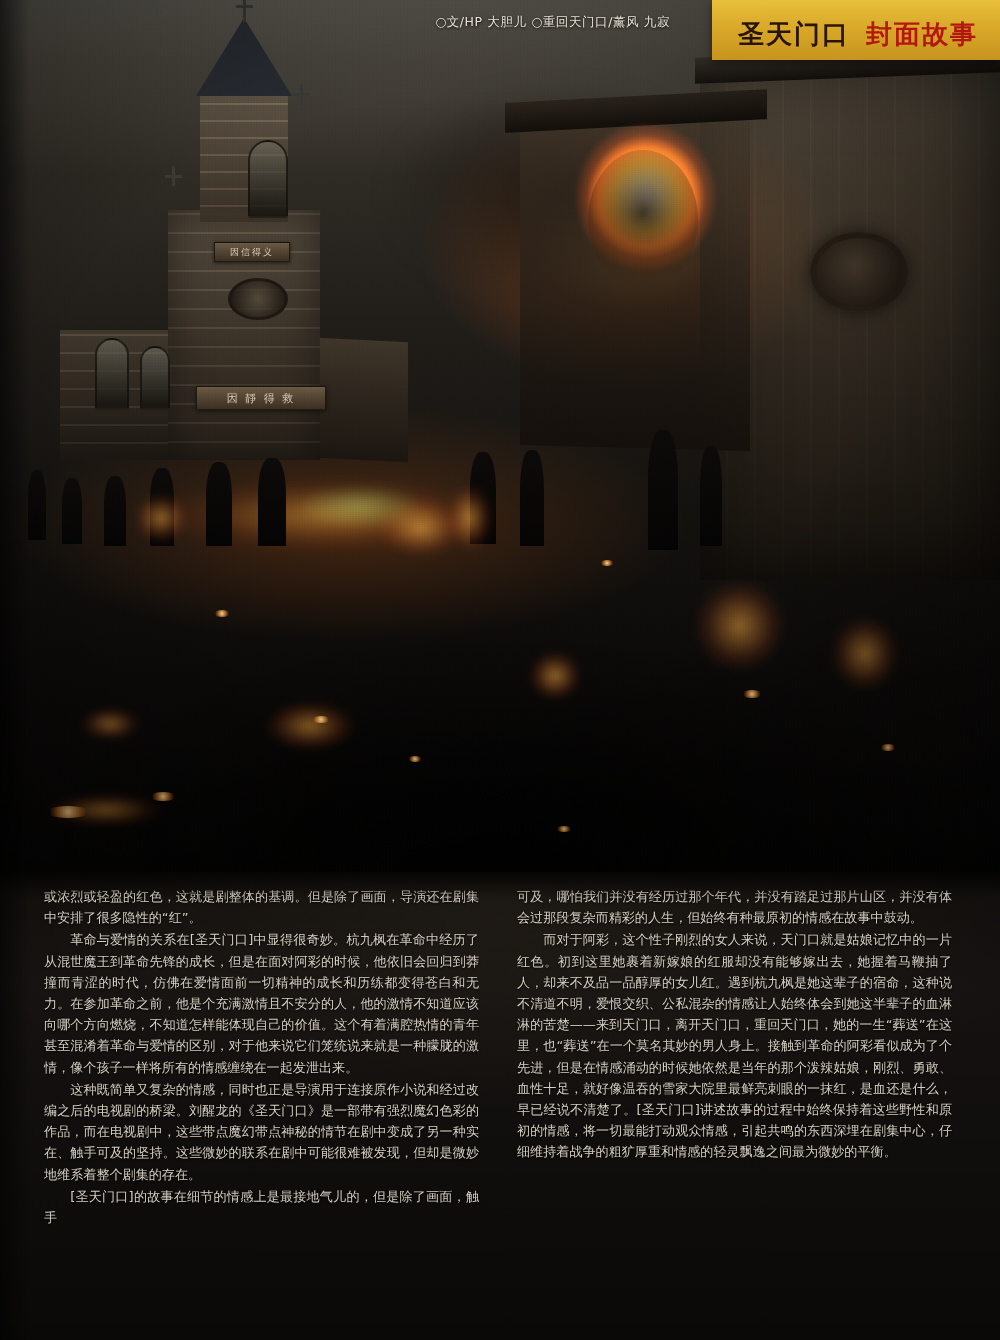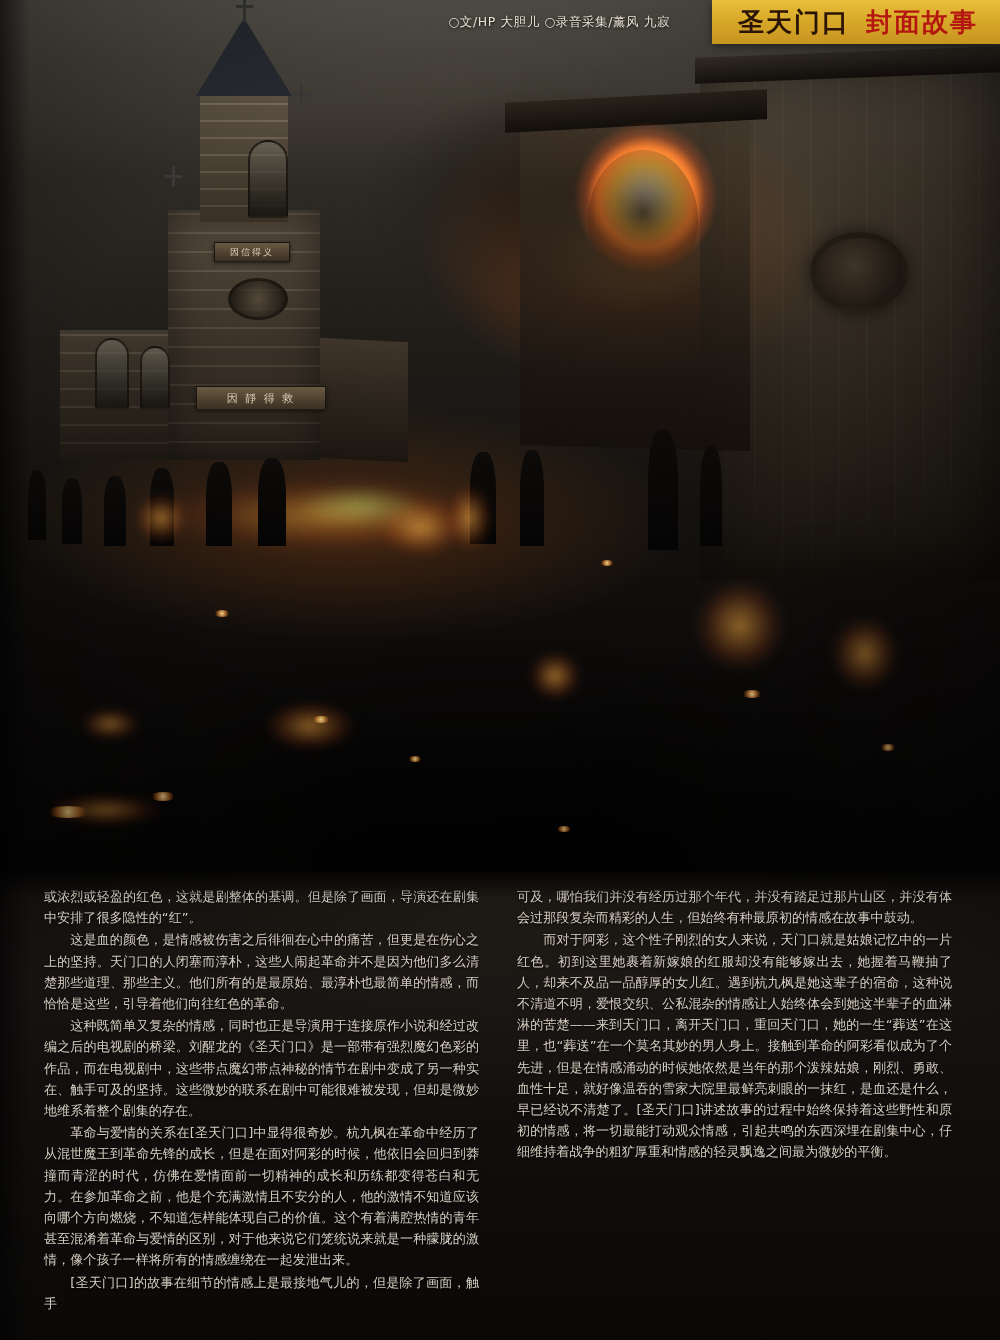--- a/index.html
+++ b/index.html
@@ -169,23 +169,23 @@
     mix-blend-mode:screen;filter:blur(.6px);
   }
   .flame-lick{
     position:absolute;
     background:radial-gradient(ellipse 45% 50% at 50% 60%, rgba(255,170,60,.55), rgba(190,70,15,.18) 60%, rgba(0,0,0,0) 85%);
     filter:blur(3px);mix-blend-mode:screen;border-radius:50% 50% 45% 55%;
   }
 
   
   #banner{
-    position:absolute;right:0;top:0;height:44px;
+    position:absolute;right:0;top:0;height:52px;
     display:flex;align-items:center;
-    padding:0 22px 0 26px;
+    padding:8px 22px 0 26px;
     background:linear-gradient(180deg,#e8bf3a 0%,#d8a829 48%,#c7941f 100%);
     box-shadow:0 2px 8px rgba(0,0,0,.45);
   }
   #banner .t1{
     color:#2a1405;font-size:26px;font-weight:bold;letter-spacing:2px;
     font-family:"DejaVu Sans", sans-serif;
   }
   #banner .t2{
     color:#b41710;font-size:26px;font-weight:bold;letter-spacing:2px;margin-left:16px;
     font-family:"DejaVu Sans", sans-serif;
@@ -300,30 +300,29 @@
     <div class="ember" style="left:600px;top:560px;width:14px;height:6px;"></div>
 
     <div class="grain"></div>
     <div class="vign"></div>
   </div>
 
   <div id="banner">
     <span class="t1">圣天门口</span>
     <span class="t2">封面故事</span>
   </div>
-  <div id="credits">○文/HP 大胆儿 ○录音采集/薰风 九寂</div>
+  <div id="credits">○文/HP 大胆儿 ○重回天门口/薰风 九寂</div>
 
   <div id="body">
     <div class="edge"></div>
     <div id="cols">
       <div class="col">
         <p>或浓烈或轻盈的红色，这就是剧整体的基调。但是除了画面，导演还在剧集中安排了很多隐性的“红”。</p>
-        <p class="ind">这是血的颜色，是情感被伤害之后徘徊在心中的痛苦，但更是在伤心之上的坚持。天门口的人闭塞而淳朴，这些人闹起革命并不是因为他们多么清楚那些道理、那些主义。他们所有的是最原始、最淳朴也最简单的情感，而恰恰是这些，引导着他们向往红色的革命。</p>
+        <p class="ind">革命与爱情的关系在[圣天门口]中显得很奇妙。杭九枫在革命中经历了从混世魔王到革命先锋的成长，但是在面对阿彩的时候，他依旧会回归到莽撞而青涩的时代，仿佛在爱情面前一切精神的成长和历练都变得苍白和无力。在参加革命之前，他是个充满激情且不安分的人，他的激情不知道应该向哪个方向燃烧，不知道怎样能体现自己的价值。这个有着满腔热情的青年甚至混淆着革命与爱情的区别，对于他来说它们笼统说来就是一种朦胧的激情，像个孩子一样将所有的情感缠绕在一起发泄出来。</p>
         <p class="ind">这种既简单又复杂的情感，同时也正是导演用于连接原作小说和经过改编之后的电视剧的桥梁。刘醒龙的《圣天门口》是一部带有强烈魔幻色彩的作品，而在电视剧中，这些带点魔幻带点神秘的情节在剧中变成了另一种实在、触手可及的坚持。这些微妙的联系在剧中可能很难被发现，但却是微妙地维系着整个剧集的存在。</p>
-        <p class="ind">革命与爱情的关系在[圣天门口]中显得很奇妙。杭九枫在革命中经历了从混世魔王到革命先锋的成长，但是在面对阿彩的时候，他依旧会回归到莽撞而青涩的时代，仿佛在爱情面前一切精神的成长和历练都变得苍白和无力。在参加革命之前，他是个充满激情且不安分的人，他的激情不知道应该向哪个方向燃烧，不知道怎样能体现自己的价值。这个有着满腔热情的青年甚至混淆着革命与爱情的区别，对于他来说它们笼统说来就是一种朦胧的激情，像个孩子一样将所有的情感缠绕在一起发泄出来。</p>
         <p class="ind">[圣天门口]的故事在细节的情感上是最接地气儿的，但是除了画面，触手</p>
       </div>
       <div class="col">
         <p>可及，哪怕我们并没有经历过那个年代，并没有踏足过那片山区，并没有体会过那段复杂而精彩的人生，但始终有种最原初的情感在故事中鼓动。</p>
         <p class="ind">而对于阿彩，这个性子刚烈的女人来说，天门口就是姑娘记忆中的一片红色。初到这里她裹着新嫁娘的红服却没有能够嫁出去，她握着马鞭抽了人，却来不及品一品醇厚的女儿红。遇到杭九枫是她这辈子的宿命，这种说不清道不明，爱恨交织、公私混杂的情感让人始终体会到她这半辈子的血淋淋的苦楚——来到天门口，离开天门口，重回天门口，她的一生“葬送”在这里，也“葬送”在一个莫名其妙的男人身上。接触到革命的阿彩看似成为了个先进，但是在情感涌动的时候她依然是当年的那个泼辣姑娘，刚烈、勇敢、血性十足，就好像温吞的雪家大院里最鲜亮刺眼的一抹红，是血还是什么，早已经说不清楚了。[圣天门口]讲述故事的过程中始终保持着这些野性和原初的情感，将一切最能打动观众情感，引起共鸣的东西深埋在剧集中心，仔细维持着战争的粗犷厚重和情感的轻灵飘逸之间最为微妙的平衡。</p>
       </div>
     </div>
   </div>
 
   <div class="film-strip"></div>

